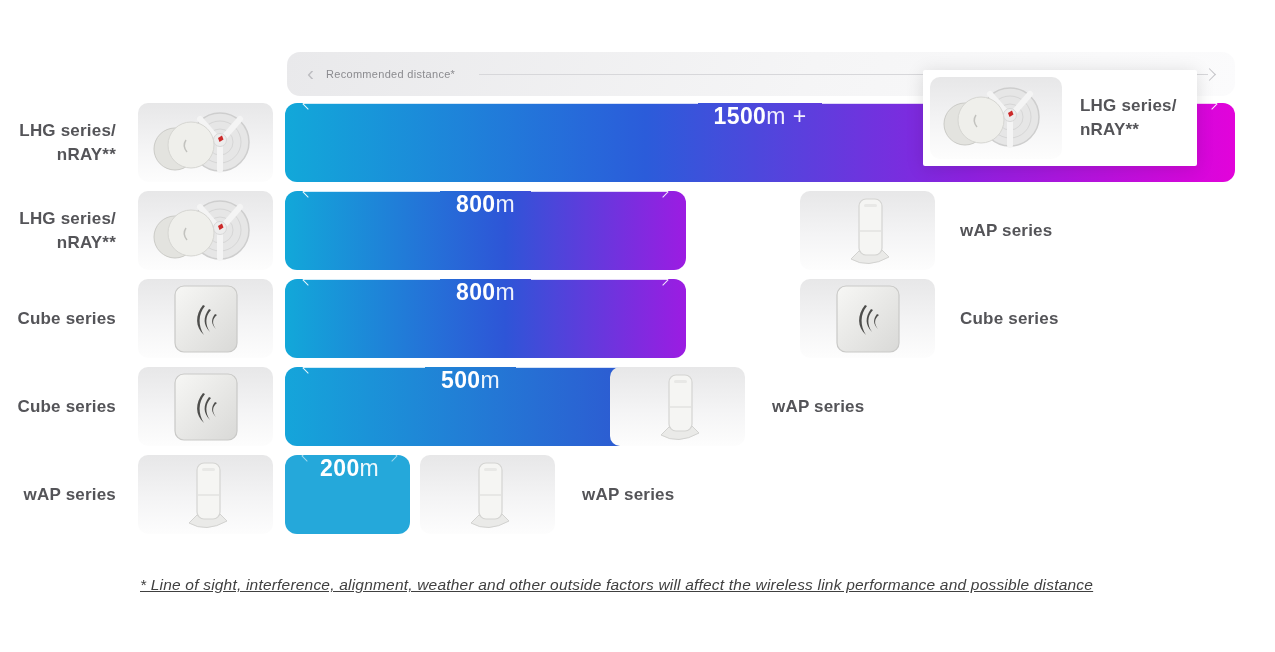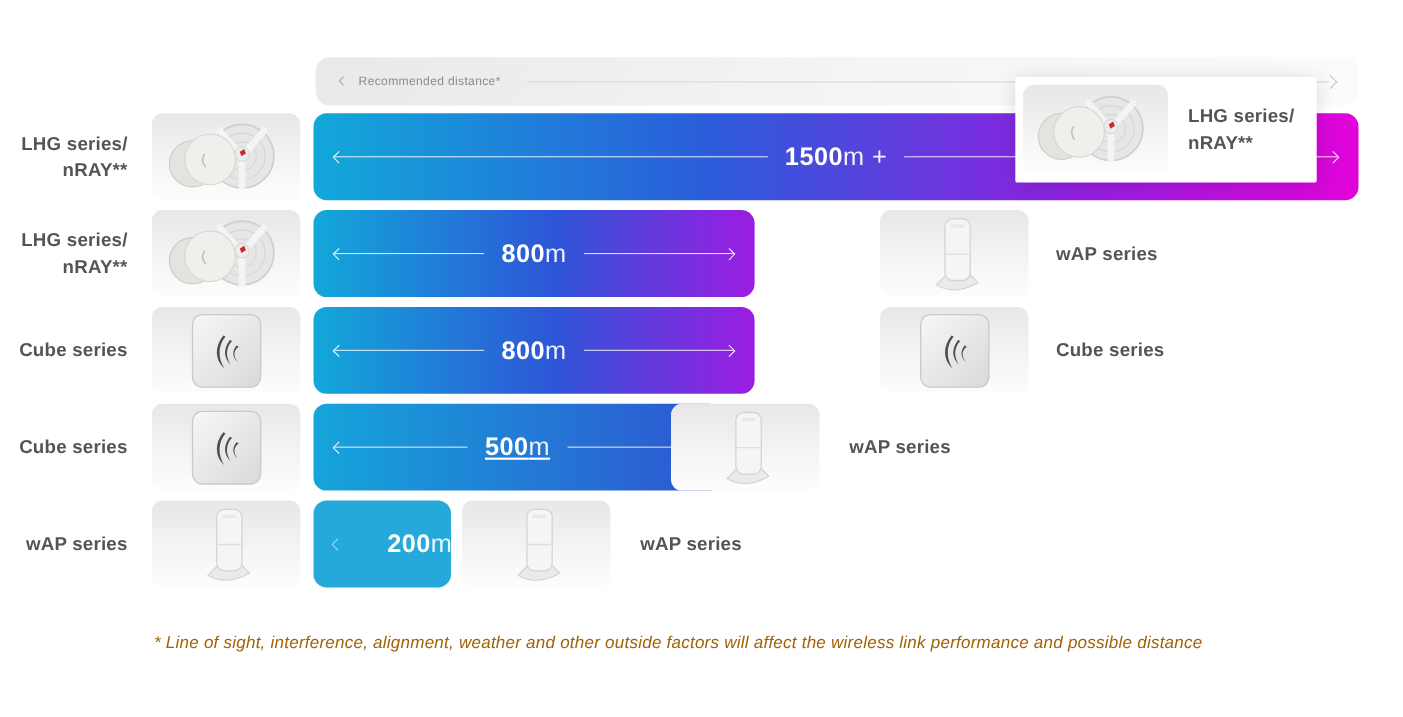--- a/index.html
+++ b/index.html
@@ -23,26 +23,26 @@
           justify-content:center;text-align:right;font-weight:700;font-size:17px;color:#545458;
           line-height:1.4;letter-spacing:.2px;}
   .rlabel{position:absolute;height:79px;display:flex;flex-direction:column;justify-content:center;
           font-weight:700;font-size:17px;color:#545458;line-height:1.4;letter-spacing:.2px;white-space:nowrap;}
   .devbox{position:absolute;width:135px;height:79px;border-radius:10px;
           background:linear-gradient(180deg,#e7e7e8 0%,#f4f4f5 55%,#fdfdfd 100%);
           display:flex;align-items:center;justify-content:center;}
   .devbox.left{left:138px}
 
   
-  .bar{position:absolute;left:285px;height:79px;border-radius:12px;display:flex;align-items:center;
+  .bar{position:absolute;left:285px;height:79px;border-radius:12px;display:flex;
        color:#fff;padding:0 16px;box-sizing:border-box;}
   .bar1{width:950px;background:linear-gradient(90deg,#12a8d9 0%,#2b5cda 38%,#8e21e0 72%,#e203da 100%);}
   .bar2,.bar3{width:401px;background:linear-gradient(90deg,#12a8d9 0%,#2e55d7 55%,#9c1ce2 100%);}
-  .bar4{width:371px;background:linear-gradient(90deg,#15a5da 0%,#2f54d1 100%);text-decoration:underline;}
-  .bar5{width:125px;background:#25a8da;gap:32px;}
+  .bar4{width:371px;background:linear-gradient(90deg,#15a5da 0%,#2f54d1 100%);}
+  .bar5{width:125px;background:#25a8da;}
   .bartext{font-size:23px;font-weight:700;white-space:nowrap;letter-spacing:.4px;}
   .bartext .unit{font-weight:400;color:rgba(255,255,255,.92);}
   .aseg{flex:1;height:1px;background:rgba(255,255,255,.8);position:relative;}
   .aseg.alft{margin:0 16px 0 3px;}
   .aseg.argt{margin:0 3px 0 16px;}
   .aseg.alft::before{content:'';position:absolute;left:0;top:-3.5px;width:7px;height:7px;
        border-left:1.6px solid rgba(255,255,255,.9);border-bottom:1.6px solid rgba(255,255,255,.9);transform:rotate(45deg);}
   .aseg.argt::after{content:'';position:absolute;right:0;top:-3.5px;width:7px;height:7px;
        border-top:1.6px solid rgba(255,255,255,.9);border-right:1.6px solid rgba(255,255,255,.9);transform:rotate(45deg);}
   .bar5 .aseg{flex:0 0 9px;background:transparent;}
@@ -55,21 +55,21 @@
   .card{position:absolute;left:923px;top:70px;width:274px;height:96px;background:#ffffff;
         box-shadow:0 2px 18px rgba(0,0,0,.13);display:flex;align-items:center;
         padding-left:7px;box-sizing:border-box;z-index:5;border-radius:2px;}
   .card .cdevbox{width:132px;height:82px;border-radius:10px;flex:0 0 auto;
         background:linear-gradient(180deg,#e7e7e8 0%,#f4f4f5 55%,#fdfdfd 100%);
         display:flex;align-items:center;justify-content:center;margin-right:18px;}
   .card .clabel{font-weight:700;font-size:17px;color:#545458;line-height:1.4;letter-spacing:.2px;}
 
   
   .footnotes{position:absolute;left:140px;top:573px;font-style:italic;font-size:15.5px;
-             color:#a16207;line-height:24.5px;letter-spacing:.2px;white-space:nowrap;}
+             color:#404040;line-height:24.5px;letter-spacing:.2px;white-space:nowrap;text-decoration:underline;}
 </style>
 </head>
 <body>
 
 <div class="canvas">
 
   <svg width="0" height="0" style="position:absolute">
     <defs>
       <linearGradient id="cubeg" x1="0" y1="0" x2="1" y2="1">
         <stop offset="0" stop-color="#f7f7f5"></stop>

